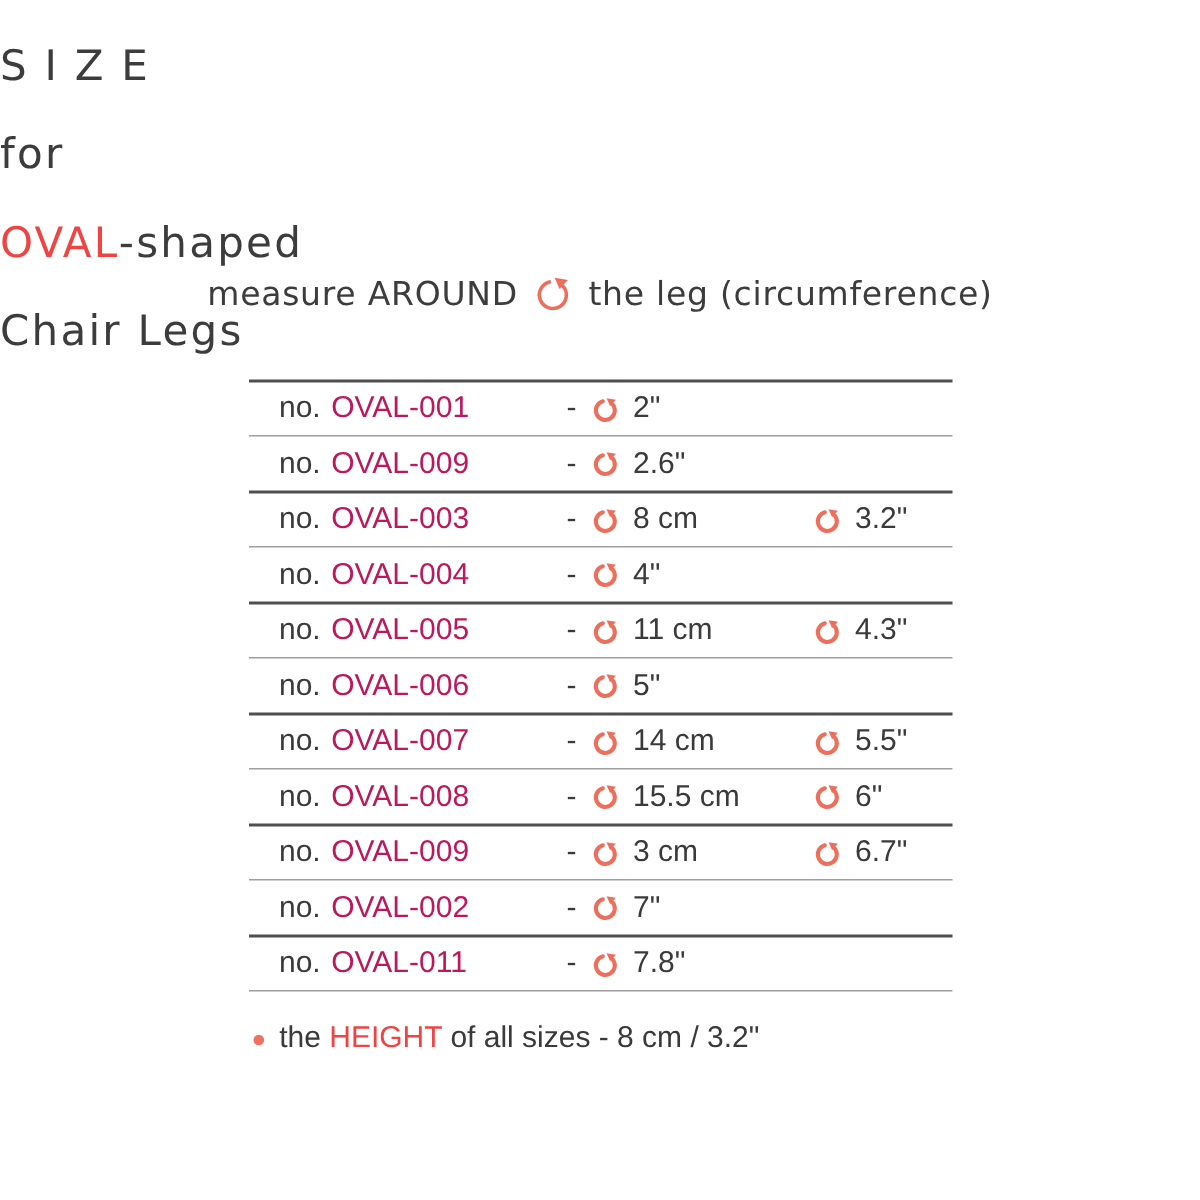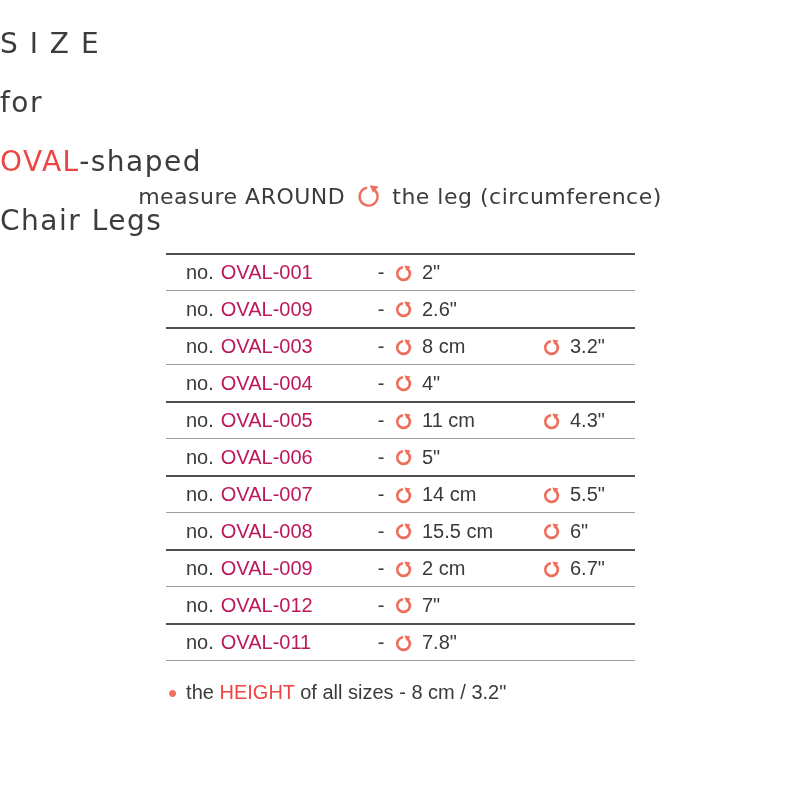--- a/index.html
+++ b/index.html
@@ -208,32 +208,32 @@
         </span>
     </div>
 
     <div class="trow">
       <span><span>no.</span><span class="code">OVAL-009</span></span>
       <span class="dash">-</span>
       <span class="val">
           <svg class="rot rot-row" viewBox="0 0 24 24">
             <use href="#rotccw"></use>
           </svg>
-          <span>2 cm</span>
+          <span>3 cm</span>
         </span>
       <span class="val">
           <svg class="rot rot-row" viewBox="0 0 24 24">
             <use href="#rotccw"></use>
           </svg>
           <span>6.7"</span>
         </span>
     </div>
 
     <div class="trow">
-      <span><span>no.</span><span class="code">OVAL-012</span></span>
+      <span><span>no.</span><span class="code">OVAL-002</span></span>
       <span class="dash">-</span>
       <span class="val">
           <svg class="rot rot-row" viewBox="0 0 24 24">
             <use href="#rotccw"></use>
           </svg>
           <span>7"</span>
         </span>
     </div>
 
     <div class="trow">

